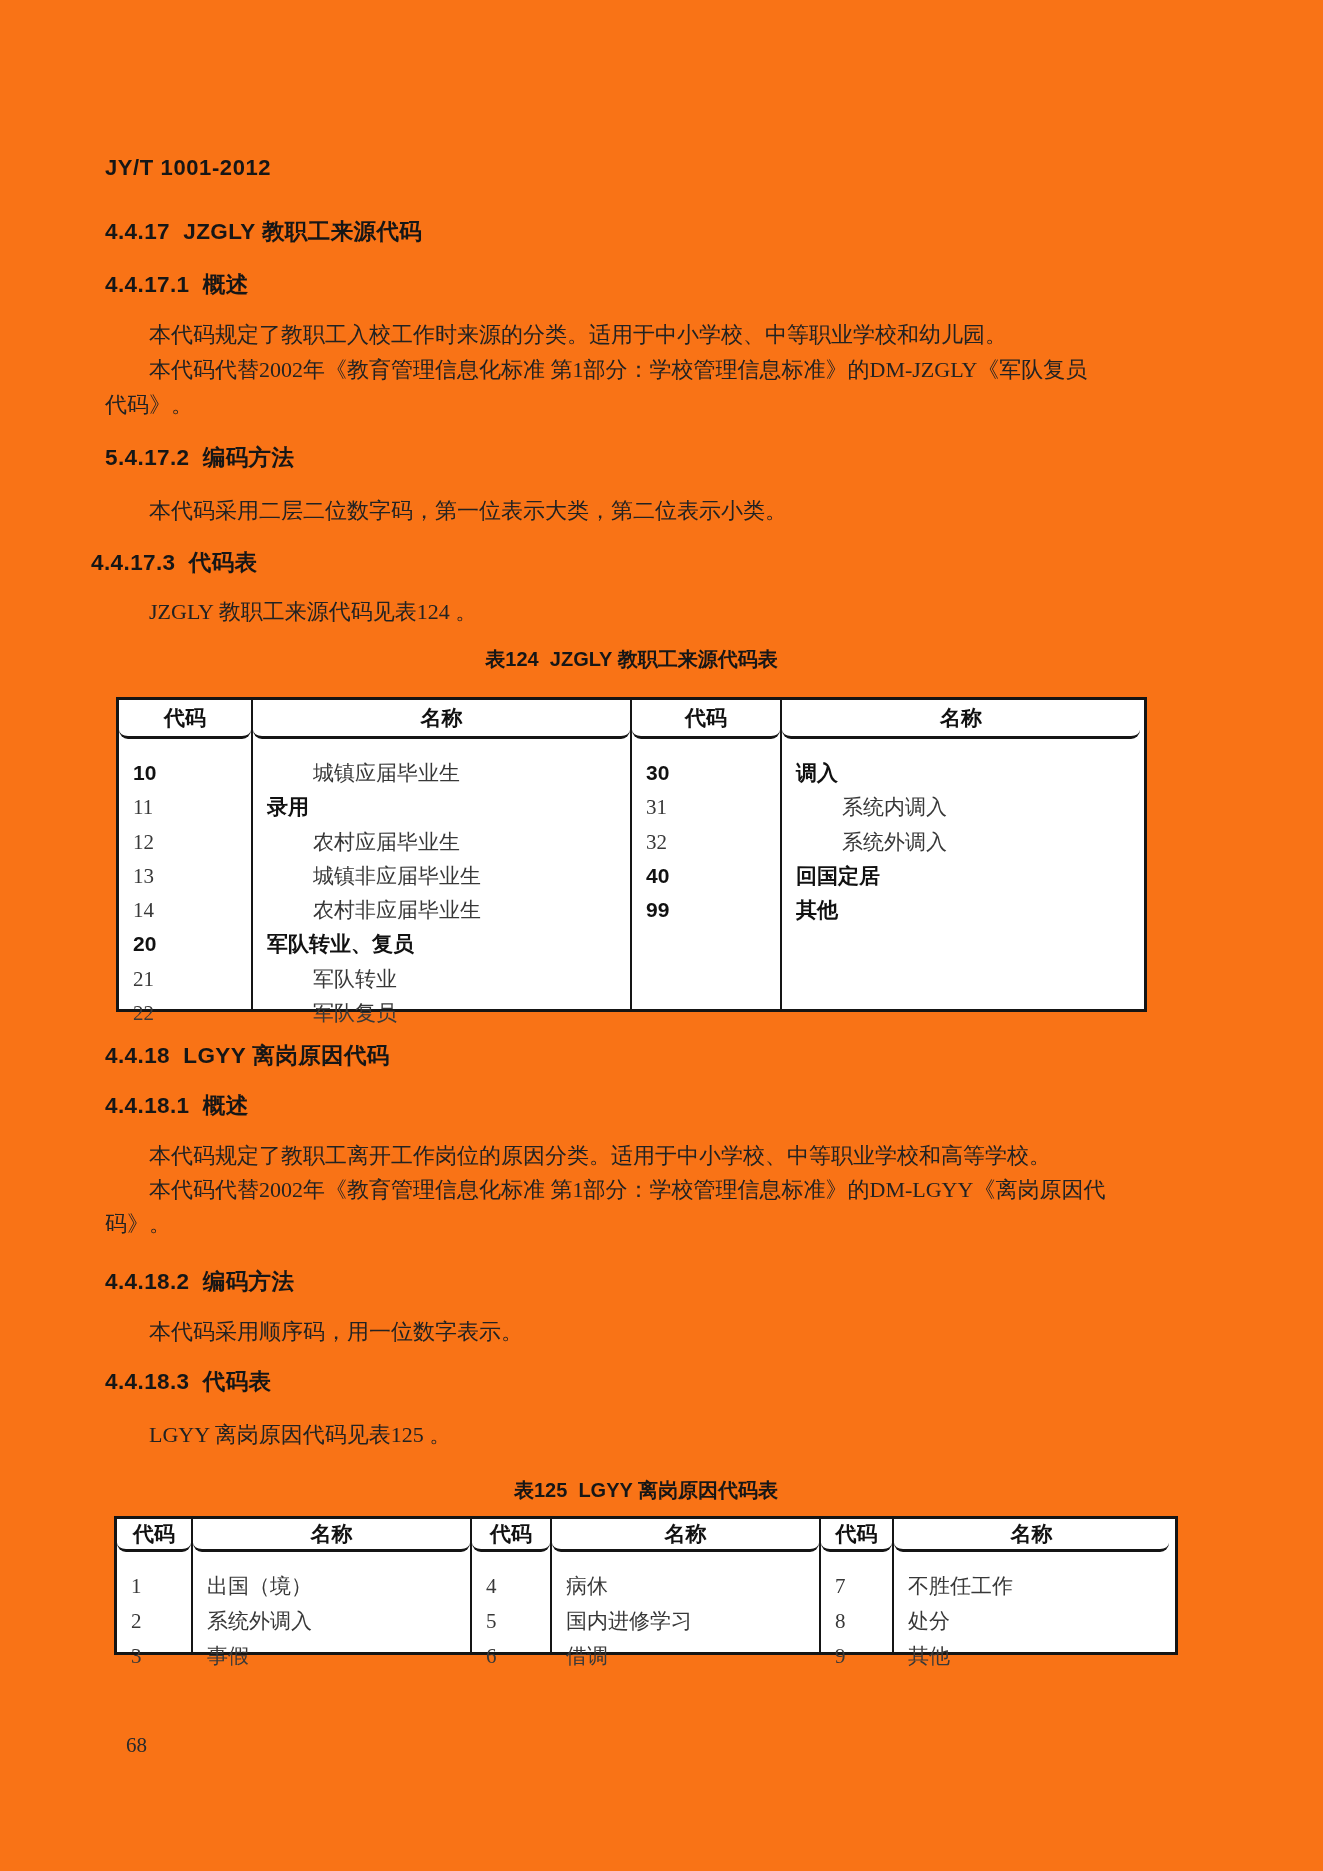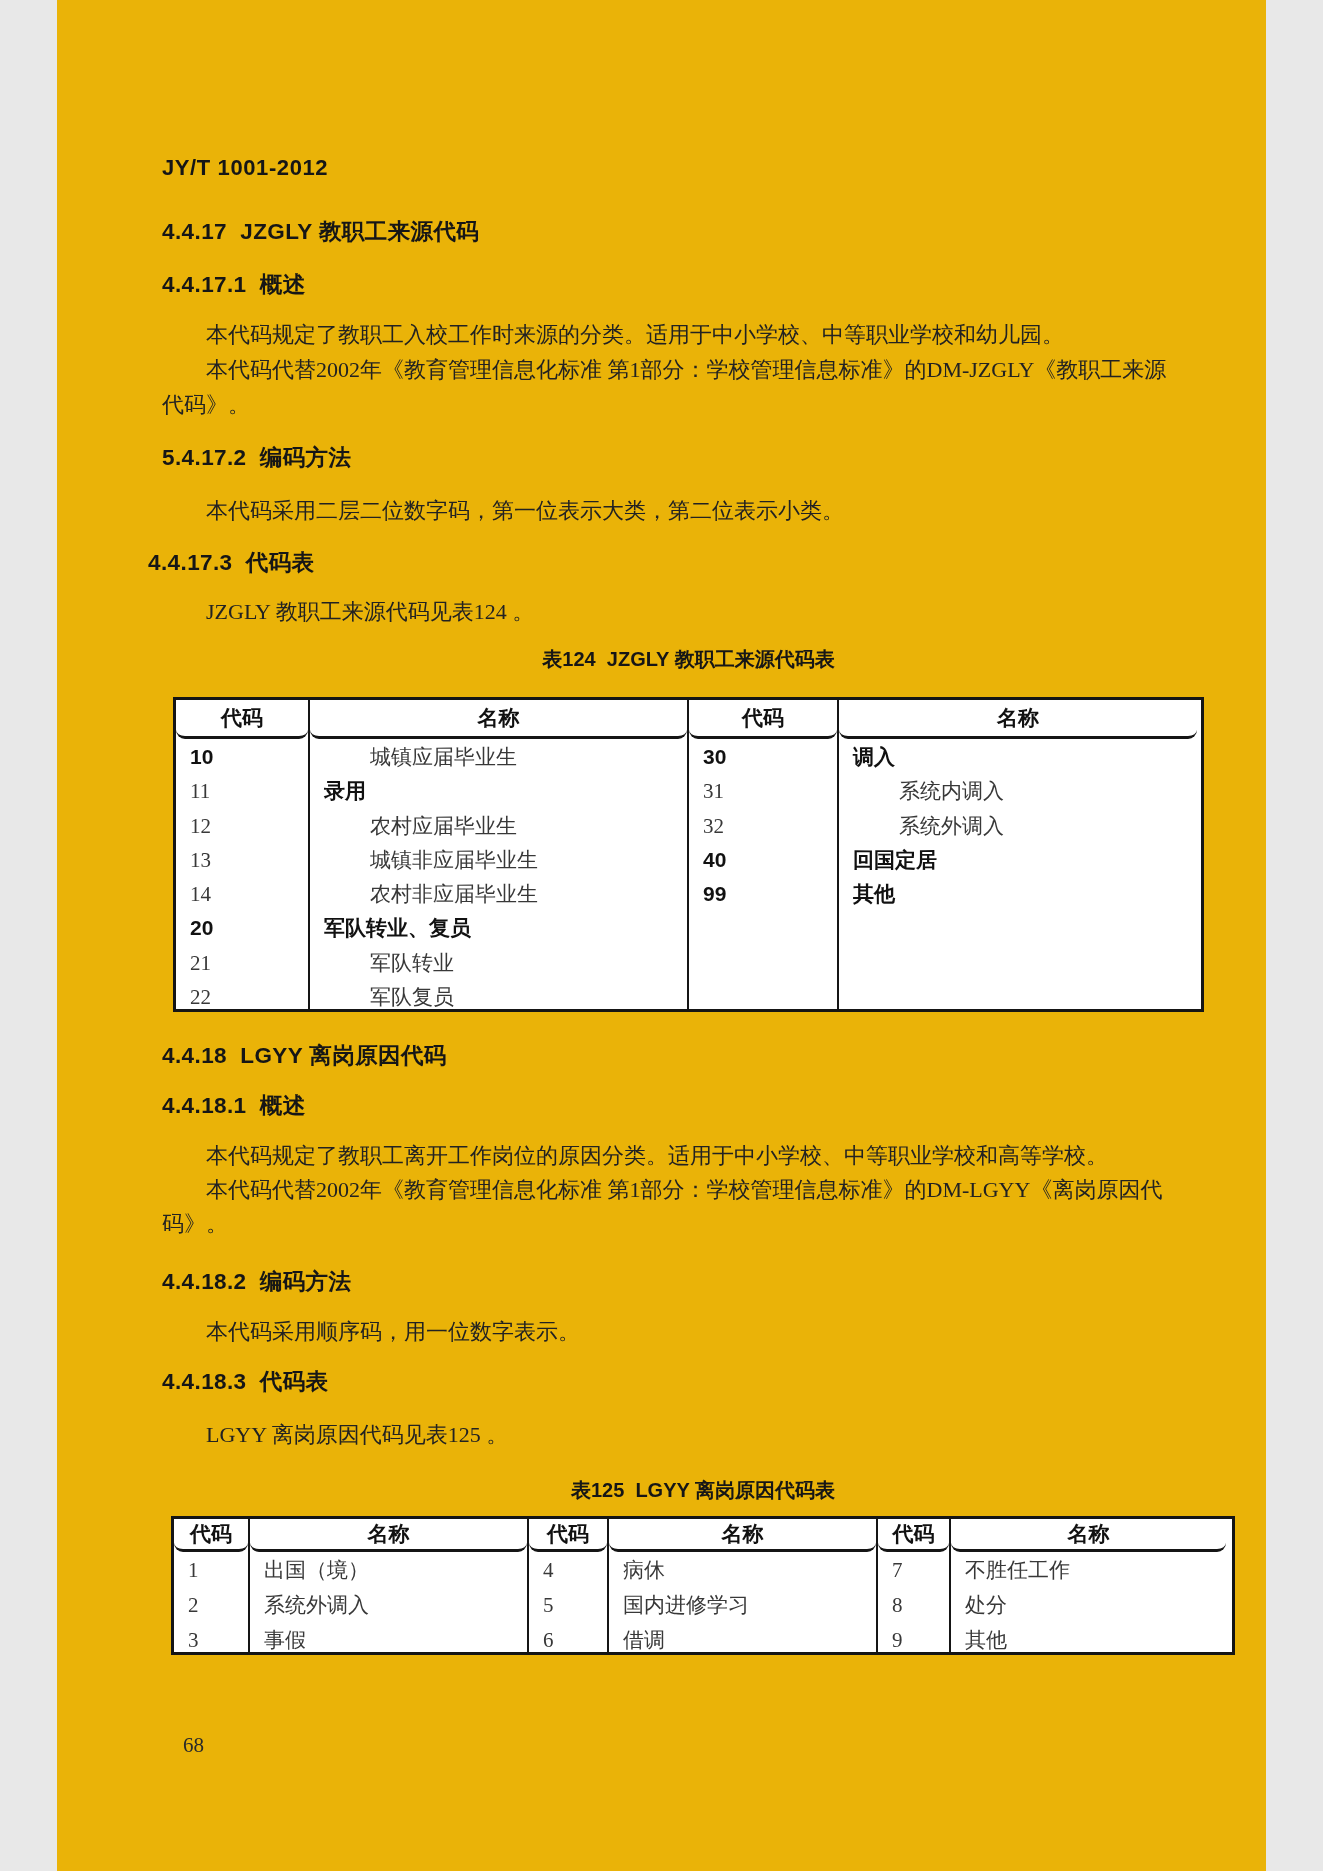--- a/index.html
+++ b/index.html
@@ -1,21 +1,21 @@
 <!DOCTYPE html>
 <html><head>
 <meta charset="utf-8">
 <style>
   html, body { margin: 0; padding: 0; background: #e8e8e8; }
   .page {
     position: relative;
-    width: 1209px;
+    width: 1323px;
     height: 1871px;
     margin: 0 auto;
-    background: #eab308;
+    background: #f97316;
     font-family: "Liberation Serif", serif;
     color: #1c1c1c;
     overflow: hidden;
   }
   .abs { position: absolute; }
   .h {
     font-family: "Liberation Sans", sans-serif;
     font-weight: 700;
     font-size: 22.5px;
     letter-spacing: 0.4px;
@@ -58,21 +58,21 @@
     font-weight: 700;
     font-size: 21px;
     display: flex;
     align-items: center;
     justify-content: center;
     border-bottom: 3px solid #151515;
     box-sizing: border-box;
     color: #111;
     border-radius: 9px;
   }
-  .tbody { box-sizing: border-box; padding-top: 1px; }
+  .tbody { box-sizing: border-box; padding-top: 1px; margin-top: 16px; }
   .line {
     font-size: 21px;
     padding-left: 14px;
     white-space: nowrap;
     color: #383838;
   }
   .t124 .line { line-height: 34.3px; }
   .t125 .line { line-height: 35px; }
   .line.major {
     font-family: "Liberation Sans", sans-serif;
@@ -87,21 +87,21 @@
 
 <div class="page">
 
   <div class="abs doc-code" style="left:105px; top:155px;">JY/T 1001-2012</div>
 
   <div class="abs h" style="left:105px; top:216px;">4.4.17  JZGLY 教职工来源代码</div>
 
   <div class="abs h" style="left:105px; top:269px;">4.4.17.1  概述</div>
 
   <div class="abs para ind" style="left:105px; top:317px; width:1130px;">本代码规定了教职工入校工作时来源的分类。适用于中小学校、中等职业学校和幼儿园。</div>
-  <div class="abs para ind" style="left:105px; top:352px; width:1130px;">本代码代替2002年《教育管理信息化标准 第1部分：学校管理信息标准》的DM-JZGLY《教职工来源</div>
+  <div class="abs para ind" style="left:105px; top:352px; width:1130px;">本代码代替2002年《教育管理信息化标准 第1部分：学校管理信息标准》的DM-JZGLY《军队复员</div>
   <div class="abs para" style="left:105px; top:387px; width:1130px;">代码》。</div>
 
   <div class="abs h" style="left:105px; top:442px;">5.4.17.2  编码方法</div>
 
   <div class="abs para ind" style="left:105px; top:493px; width:1130px;">本代码采用二层二位数字码，第一位表示大类，第二位表示小类。</div>
 
   <div class="abs h" style="left:91px; top:547px;">4.4.17.3  代码表</div>
 
   <div class="abs para ind" style="left:105px; top:594px; width:1130px;">JZGLY 教职工来源代码见表124 。</div>
 

